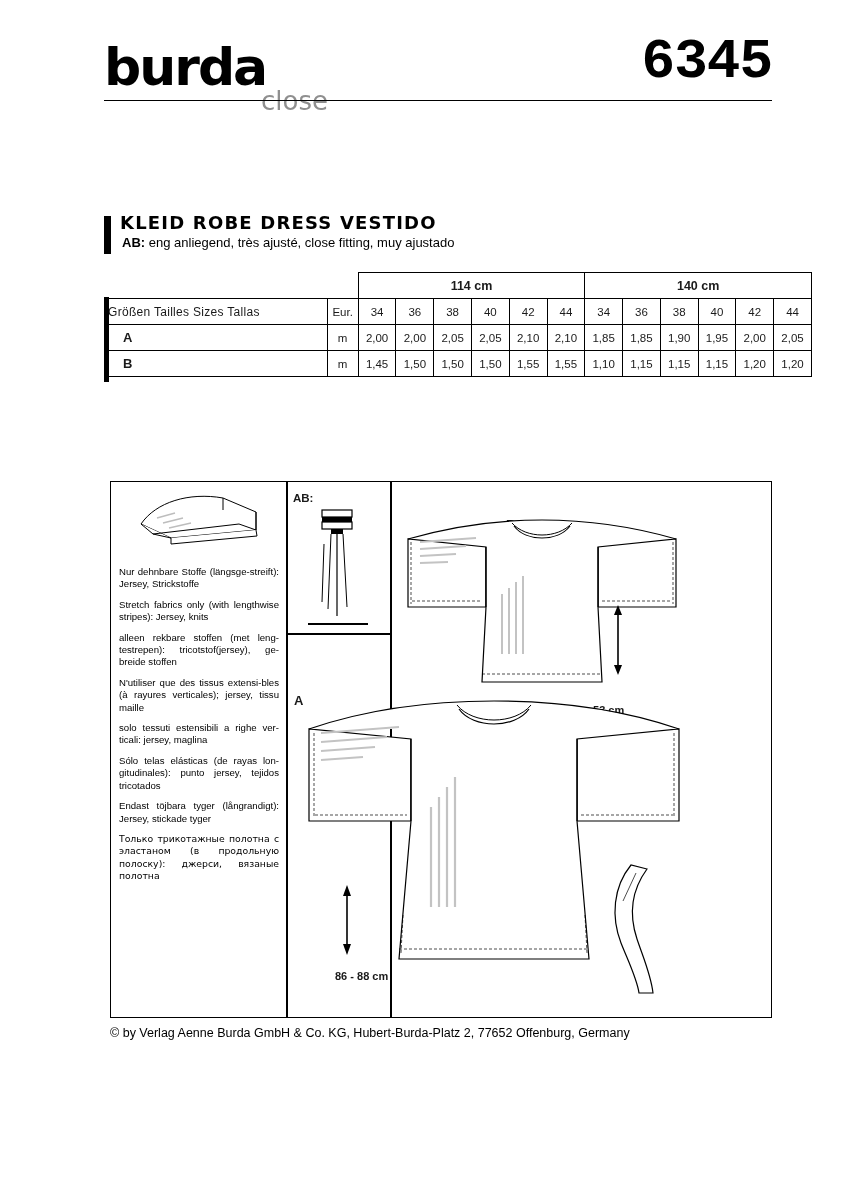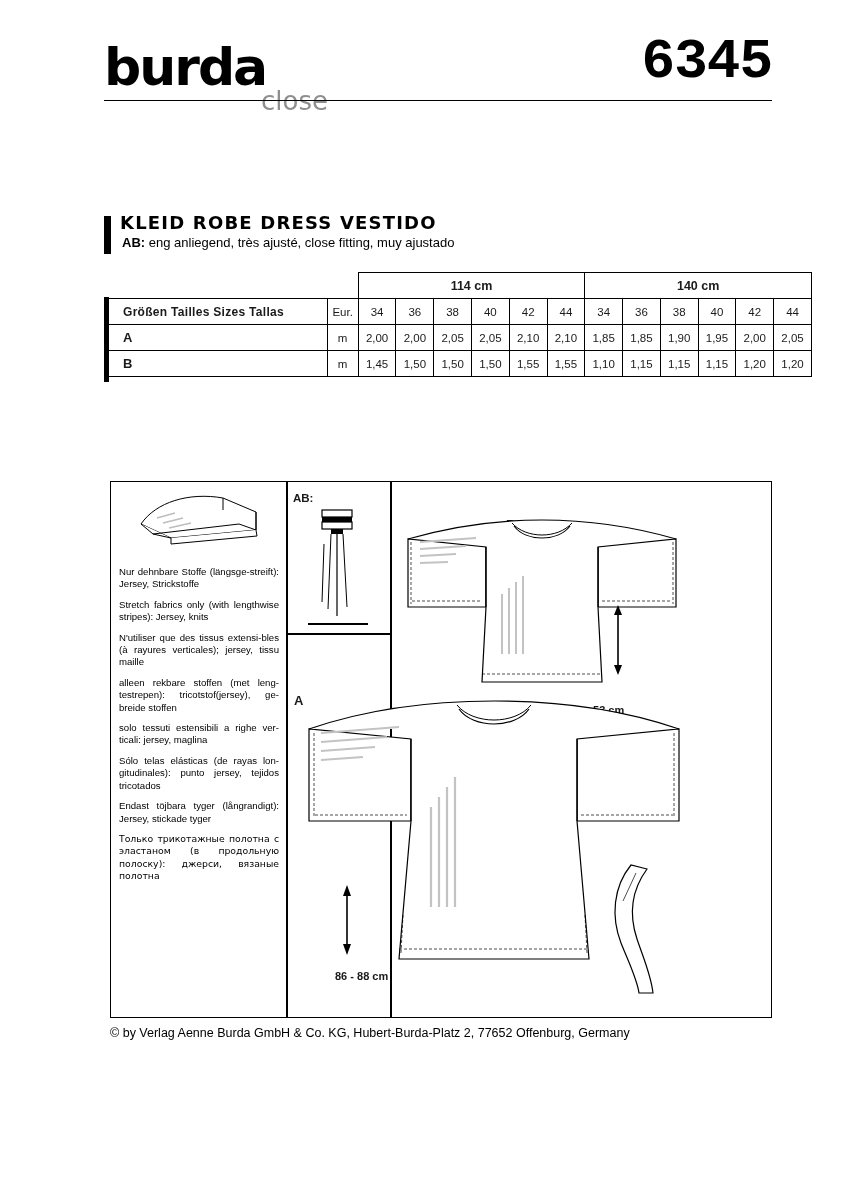--- a/index.html
+++ b/index.html
@@ -125,22 +125,22 @@
     border-top: none;
     border-left: none;
     border-right: none;
   }
   .yardage .width-hdr {
     font-weight: bold;
     font-size: 12.5px;
   }
   .yardage .sizes-label {
     text-align: left;
-    padding-left: 18px;
-    font-weight: bold;
+    padding-left: 3px;
+    font-weight: normal;
     font-size: 12px;
     letter-spacing: .3px;
   }
   .yardage .row-label {
     text-align: left;
     padding-left: 18px;
     font-weight: bold;
     font-size: 13px;
   }
   .yardage .unit {
@@ -362,22 +362,22 @@
       <path d="M112 16 L112 28" fill="none" stroke="#000" stroke-width="1"></path>
       <path d="M60 56 L60 62 L146 54 L145 48" fill="#ffffff" stroke="#000" stroke-width="1"></path>
       <line x1="46" y1="36" x2="64" y2="31" stroke="#bdbdbd" stroke-width="1.4"></line>
       <line x1="52" y1="41" x2="72" y2="36" stroke="#bdbdbd" stroke-width="1.4"></line>
       <line x1="58" y1="46" x2="80" y2="41" stroke="#bdbdbd" stroke-width="1.4"></line>
     </svg>
 
     <div class="fabric-notes">
       <p>Nur dehnbare Stoffe (längsge-streift): Jersey, Strickstoffe</p>
       <p>Stretch  fabrics  only  (with lengthwise stripes): Jersey, knits</p>
+      <p>alleen rekbare stoffen (met leng-testrepen):  tricotstof(jersey),  ge-breide stoffen</p>
       <p>N'utiliser que des tissus extensi-bles (à rayures verticales); jersey, tissu maille</p>
-      <p>alleen rekbare stoffen (met leng-testrepen):  tricotstof(jersey),  ge-breide stoffen</p>
       <p>solo tessuti estensibili a righe ver-ticali:
 jersey, maglina</p>
       <p>Sólo telas elásticas (de rayas lon-gitudinales): punto jersey, tejidos tricotados</p>
       <p>Endast töjbara tyger (långrandigt): Jersey, stickade tyger</p>
       <p class="ru">Только трикотажные полотна с эластаном (в продольную полоску): джерси, вязаные полотна</p>
     </div>
 
     <div class="ab-label">AB:</div>
     <svg class="svg-abs" style="left:175px; top:22px;" width="104" height="130" viewBox="0 0 104 130">
       <rect x="36" y="6" width="30" height="7" fill="#ffffff" stroke="#000" stroke-width="1.2"></rect>

